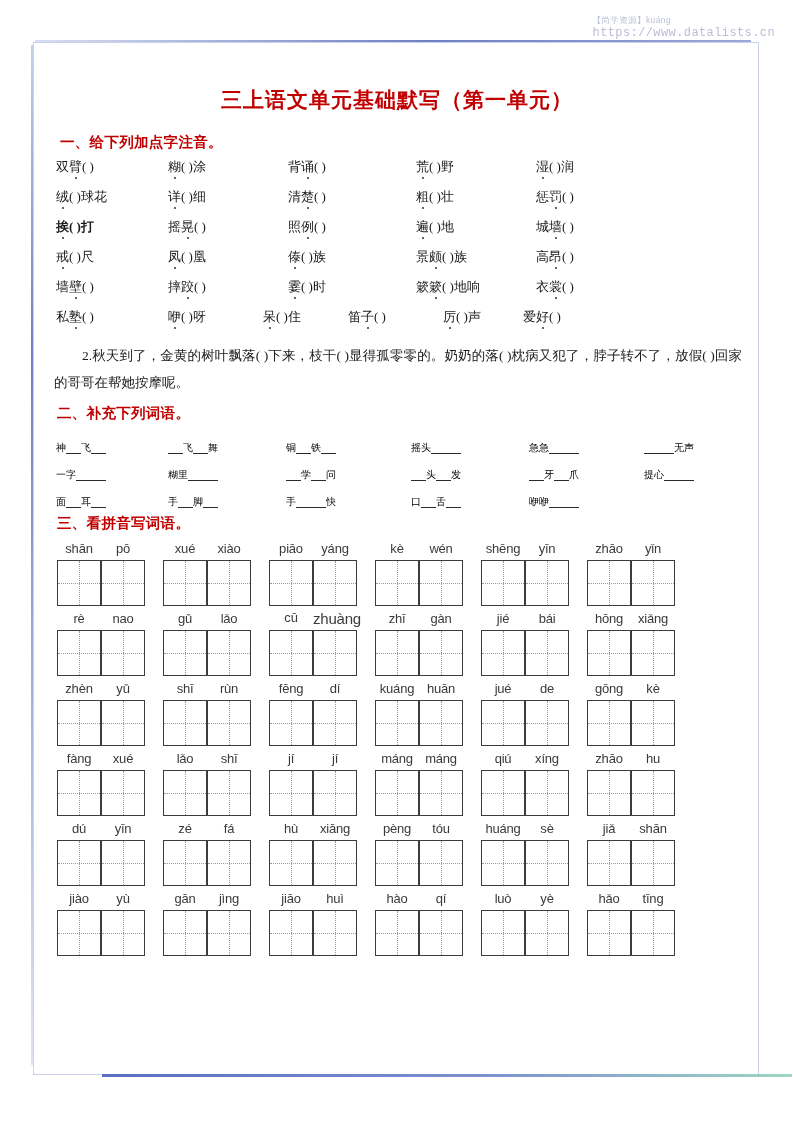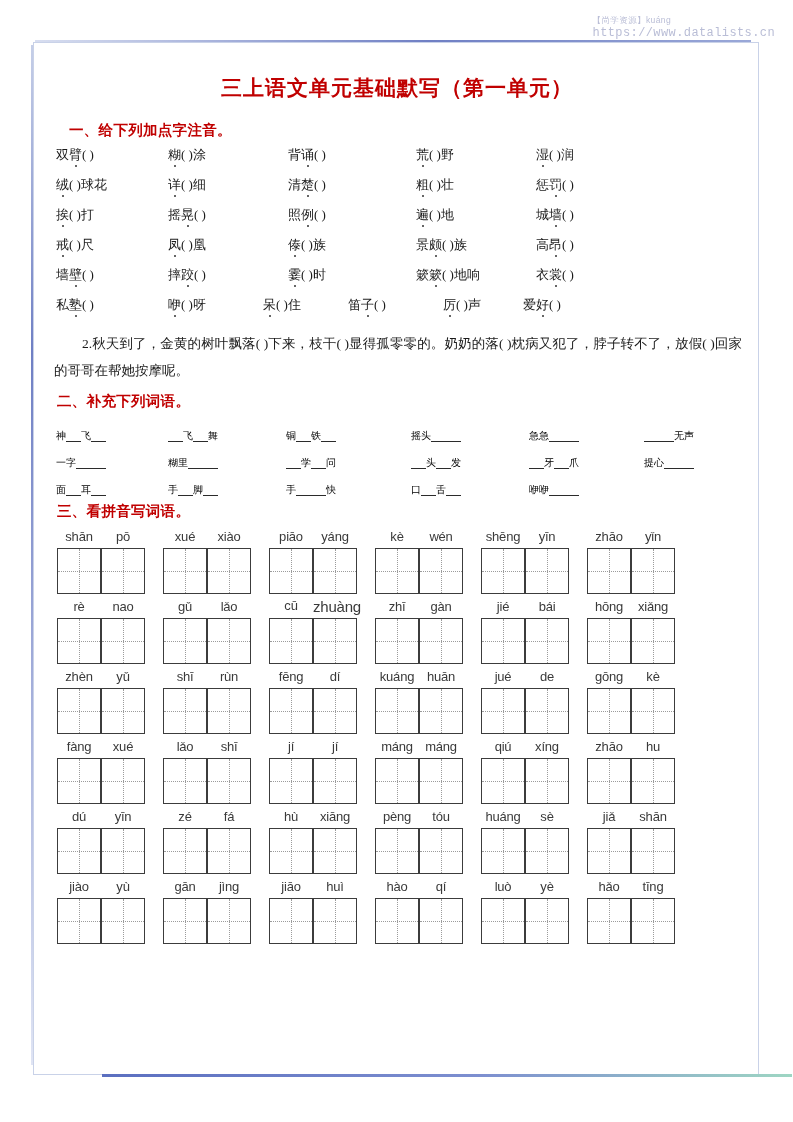--- a/index.html
+++ b/index.html
@@ -58,21 +58,21 @@
     left: 68px; top: 1031px;
     width: 690px; height: 3px;
     background: linear-gradient(90deg,#5b6fc0 0%, #7d8fd0 55%, #9ed6c3 100%);
   }
 
   .sheet {
     position: absolute;
     left: 0; top: 0;
     width: 726px; height: 1033px;
     box-sizing: border-box;
-    padding: 4px 18px;
+    padding: 16px 18px;
   }
 
   
   .doc-title {
     text-align: center;
     color: #c00000;
     font-weight: bold;
     font-size: 21px;
     letter-spacing: 1px;
     margin-top: 27px;
@@ -80,21 +80,21 @@
   }
 
   
   .sec-head {
     color: #c00000;
     font-weight: bold;
     font-size: 14.5px;
     font-family: "Liberation Sans", sans-serif;
     letter-spacing: 0.3px;
   }
-  #sec1-head { margin-top: 19px; margin-left: 17px; }
+  #sec1-head { margin-top: 19px; margin-left: 8px; }
   #sec2-head { margin-top: 8px;  margin-left: 5px; }
   #sec3-head { margin-top: 5px;  margin-left: 5px; }
 
   
   .anno-rows { margin-top: 6px; }
   .anno-row {
     display: flex;
     align-items: baseline;
     height: 30px;
     font-size: 13px;
@@ -229,21 +229,21 @@
           <span class="anno-item" style="flex: 0 0 auto;"><span class="dotchar">湿</span><span class="blank-paren">(      )润</span></span>
         </div>
         <div class="anno-row">
           <span class="anno-item" style="flex: 0 0 112px;"><span class="dotchar">绒</span><span class="blank-paren">(      )球花</span></span>
           <span class="anno-item" style="flex: 0 0 120px;"><span class="dotchar">详</span><span class="blank-paren">(      )细</span></span>
           <span class="anno-item" style="flex: 0 0 128px;"><span>清</span><span class="dotchar">楚</span><span class="blank-paren">(      )</span></span>
           <span class="anno-item" style="flex: 0 0 120px;"><span class="dotchar">粗</span><span class="blank-paren">(    )壮</span></span>
           <span class="anno-item" style="flex: 0 0 auto;"><span>惩</span><span class="dotchar">罚</span><span class="blank-paren">(      )</span></span>
         </div>
         <div class="anno-row">
-          <span class="anno-item" style="flex: 0 0 112px;"><span class="dotchar">挨</span><span class="blank-paren">(    )打</span></span>
+          <span class="anno-item" style="flex: 0 0 112px; font-weight: bold;"><span class="dotchar">挨</span><span class="blank-paren">(    )打</span></span>
           <span class="anno-item" style="flex: 0 0 120px;"><span>摇</span><span class="dotchar">晃</span><span class="blank-paren">(       )</span></span>
           <span class="anno-item" style="flex: 0 0 128px;"><span>照</span><span class="dotchar">例</span><span class="blank-paren">(     )</span></span>
           <span class="anno-item" style="flex: 0 0 120px;"><span class="dotchar">遍</span><span class="blank-paren">(      )地</span></span>
           <span class="anno-item" style="flex: 0 0 auto;"><span>城</span><span class="dotchar">墙</span><span class="blank-paren">(       )</span></span>
         </div>
         <div class="anno-row">
           <span class="anno-item" style="flex: 0 0 112px;"><span class="dotchar">戒</span><span class="blank-paren">(    )尺</span></span>
           <span class="anno-item" style="flex: 0 0 120px;"><span class="dotchar">凤</span><span class="blank-paren">(     )凰</span></span>
           <span class="anno-item" style="flex: 0 0 128px;"><span class="dotchar">傣</span><span class="blank-paren">(     )族</span></span>
           <span class="anno-item" style="flex: 0 0 120px;"><span>景</span><span class="dotchar">颇</span><span class="blank-paren">(    )族</span></span>

